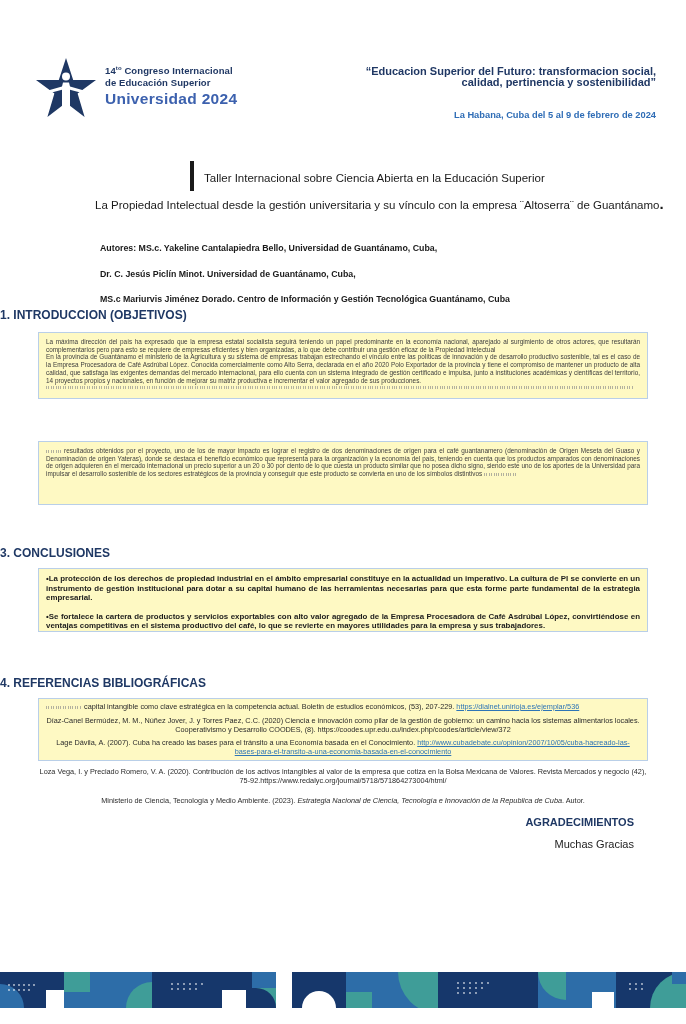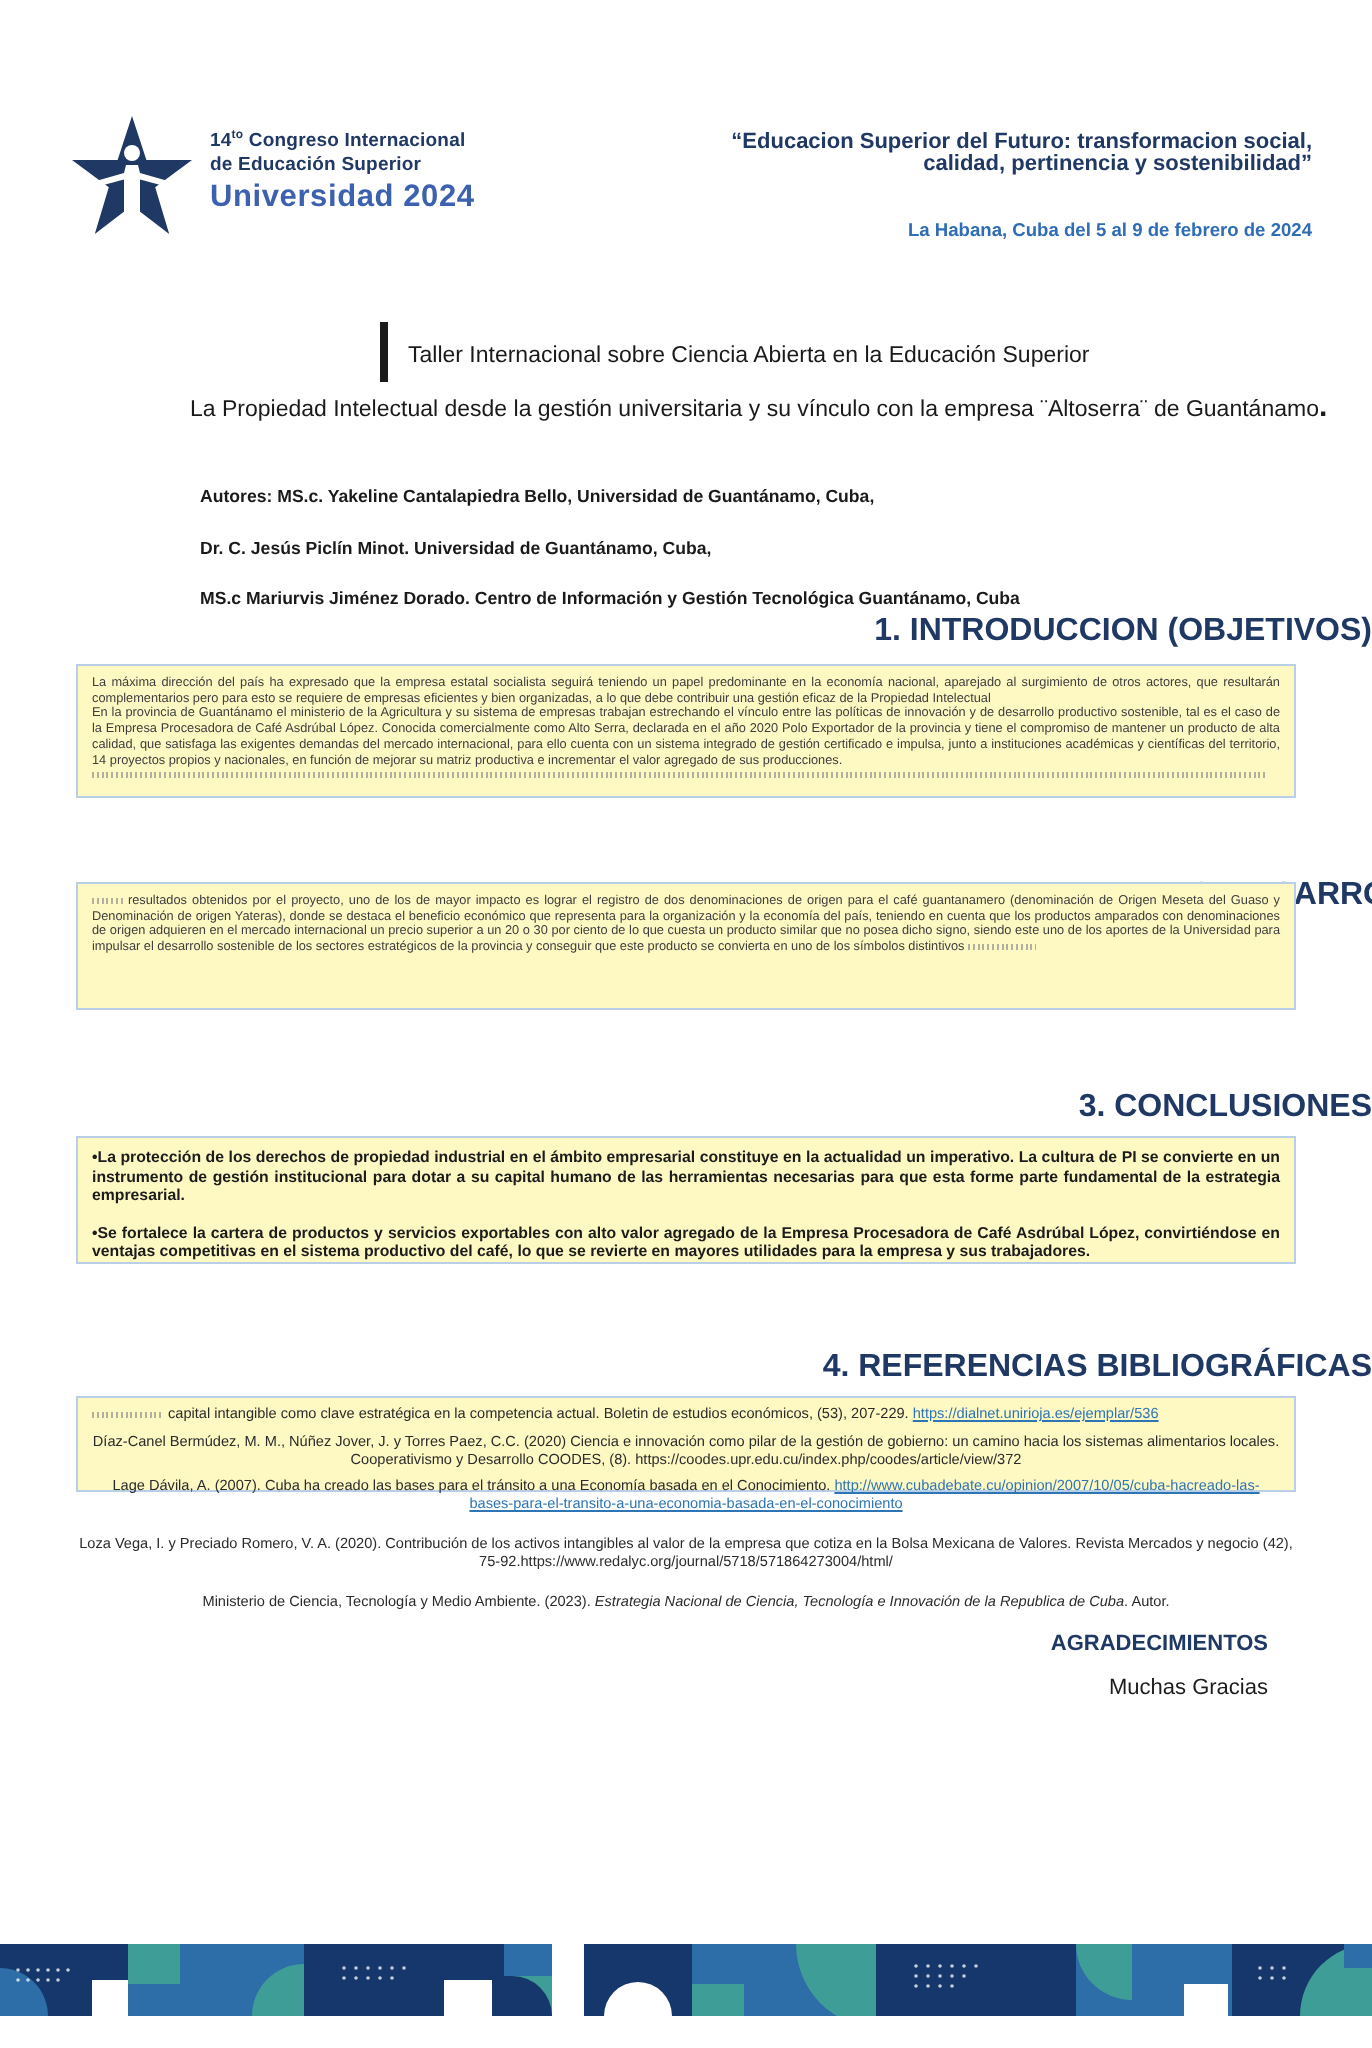--- a/index.html
+++ b/index.html
@@ -25,30 +25,30 @@
   .title-bar { position:absolute; left:190px; top:161px; width:4px; height:30px; background:#1a1a1a; }
   .title-l1 { position:absolute; left:204px; top:172px; font-size:11.5px; color:#1a1a1a; }
   .title-l2 { position:absolute; left:95px; top:195px; font-size:11.5px; color:#1a1a1a; }
   .big-dot { font-weight:900; font-size:15px; }
 
   
   .authors { position:absolute; left:100px; top:243px; font-size:8.8px; font-weight:600; color:#1a1a1a; }
   .authors .author-line { line-height:11px; margin-bottom:14.5px; }
 
   
-  .sec-heading { position:absolute; left:0; width:100%; text-align:right;
-    color:#1f3864; font-weight:700; font-size:16px; line-height:13px; }
+  .sec-heading { position:absolute; left:0; width:100%; text-align:left;
+    color:#1f3864; font-weight:700; font-size:12px; line-height:13px; }
   .h-intro { top:309px; } .h-des { top:441px;padding-left:40px; } .h-con { top:547px; } .h-ref { top:677px; }
 
   .box { position:absolute; left:38px; width:610px; box-sizing:border-box;
     border:1px solid #b9cfe8; background:#fef9c3; padding:5px 7px; }
   .box-intro { top:332px; height:67px; }
   .box-des   { top:441px; height:64px; }
   .box-con   { top:568px; height:64px; }
-  .box-ref   { top:698px; height:48px; padding:4px 7px; }
+  .box-ref   { top:698px; height:63px; padding:4px 7px; }
 
   .small-just { font-size:6.4px; line-height:7.7px; color:#3d3d3d; text-align:justify; }
   .small-just p { margin:0; }
 
   .concl { font-size:7.9px; line-height:9.6px; color:#1c1c1c; font-weight:700; text-align:justify; }
   .concl p { margin:0 0 9px 0; }
 
   .refs { font-size:7.3px; line-height:8.8px; color:#2b2b2b; text-align:center; }
   .ref { margin:0 0 5px 0; }
   .ref-left { text-align:left; }

